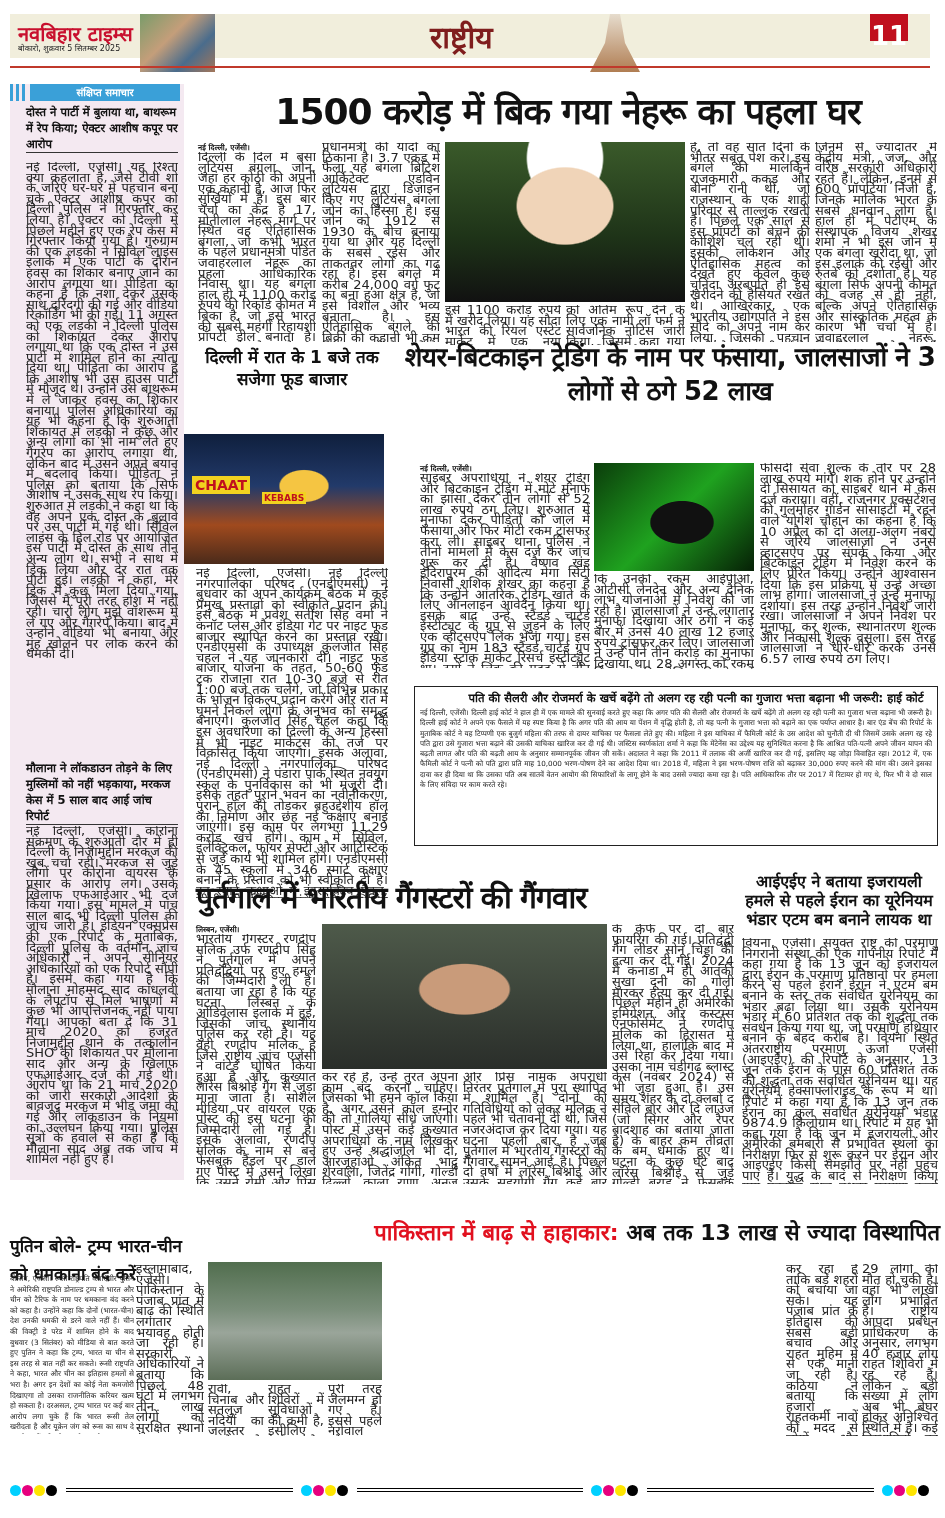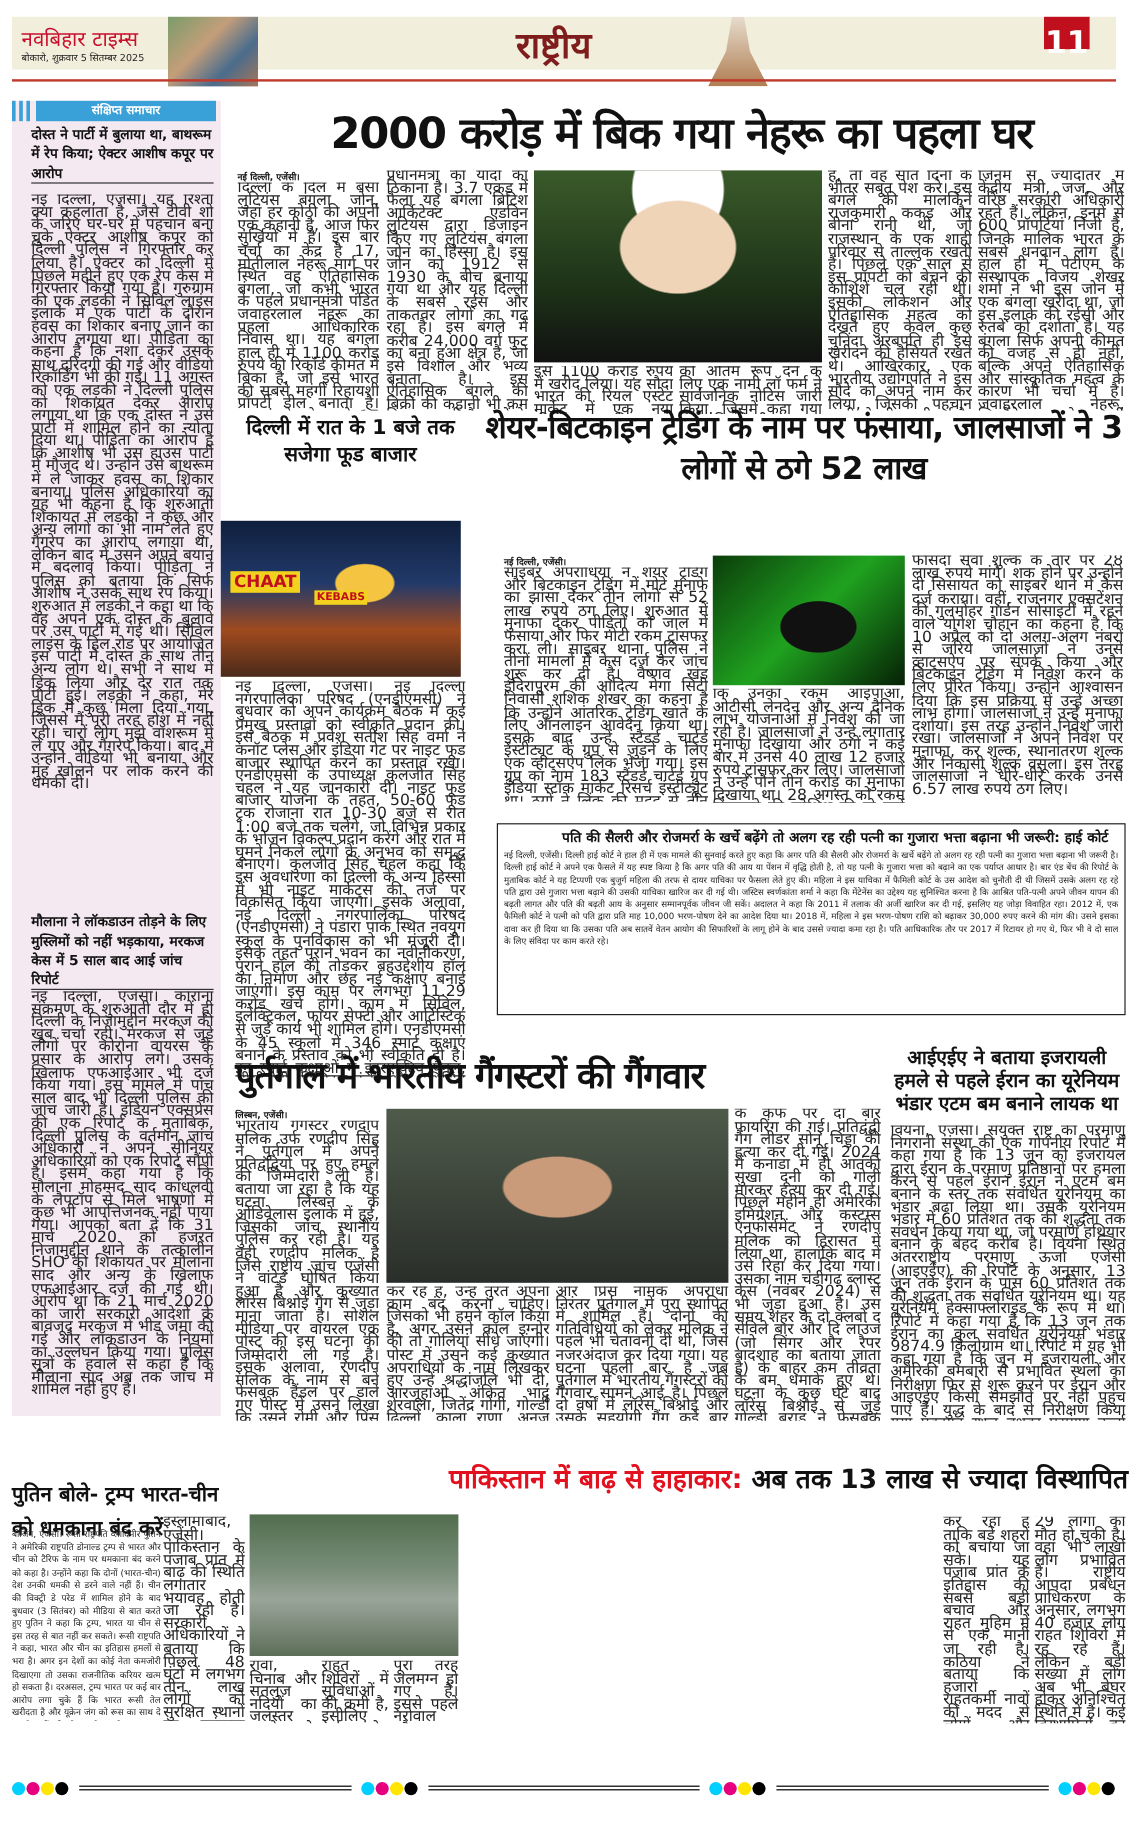--- a/index.html
+++ b/index.html
@@ -1,20 +1,20 @@
 <!DOCTYPE html>
 <html><head>
 <meta charset="utf-8">
 <style>
 *{box-sizing:border-box;margin:0;padding:0}
 body{width:945px;height:1518px;background:#fff;font-family:"DejaVu Sans",sans-serif;color:#111;position:relative;overflow:hidden}
 .abs{position:absolute}
 .hdr{left:10px;top:14px;width:920px;height:44px;background:#f1eedc}
 .redline{left:10px;top:66px;width:920px;height:2px;background:#c0392b}
-.brand{left:18px;top:20px;font-size:17px;font-weight:normal;color:#c8102e;font-family:"DejaVu Sans",sans-serif}
+.brand{left:18px;top:20px;font-size:20px;font-weight:bold;color:#c8102e;font-family:"DejaVu Sans",sans-serif}
 .date{left:18px;top:42px;font-size:8px;color:#222}
 .section{left:430px;top:16px;font-size:30px;font-weight:bold;color:#7f1d1d}
 .pageno{left:870px;top:14px;width:38px;height:27px;background:#c0101e;color:#fff;font-size:26px;font-weight:bold;text-align:center;line-height:44px}
 .mapimg{left:140px;top:14px;width:75px;height:58px;background:linear-gradient(135deg,#7a9c6a,#c49e7a 40%,#4a6c8c 70%,#a3765a)}
 .statue{left:330px;top:14px;width:50px;height:58px;background:linear-gradient(180deg,#e6dccd,#b07d52);clip-path:polygon(40% 0,60% 0,70% 50%,100% 100%,0 100%,30% 50%)}
 .sidebar{left:10px;top:84px;width:174px;height:1096px;background:#f4e9f1}
 .sbhead{left:30px;top:84px;width:150px;height:17px;background:#3aa0d8;color:#fff;font-size:10px;font-weight:bold;text-align:center;line-height:17px}
 .sbhead:before{content:"";position:absolute;left:-20px;top:0;width:3px;height:17px;background:#3aa0d8;box-shadow:6px 0 0 #3aa0d8,12px 0 0 #3aa0d8}
 .hl1{font-size:11.5px;font-weight:bold;line-height:16px;color:#111}
 .under{border-bottom:1px solid #333}
@@ -43,21 +43,21 @@
 <div class="abs pageno">11</div>
 <div class="abs redline"></div>
 
 <div class="abs sidebar"></div>
 <div class="abs sbhead">संक्षिप्त समाचार</div>
 <div class="abs hl1 under" style="left:26px;top:104px;width:152px">दोस्त ने पार्टी में बुलाया था, बाथरूम में रेप किया; ऐक्टर आशीष कपूर पर आरोप</div>
 <div class="abs body" style="left:26px;top:162px;width:152px;height:590px">नई दिल्ली, एजेंसी। यह रिश्ता क्या कहलाता है, जैसे टीवी शो के जरिए घर-घर में पहचान बना चुके ऐक्टर आशीष कपूर को दिल्ली पुलिस ने गिरफ्तार कर लिया है। ऐक्टर को दिल्ली में पिछले महीने हुए एक रेप केस में गिरफ्तार किया गया है। गुरुग्राम की एक लड़की ने सिविल लाइंस इलाके में एक पार्टी के दौरान हवस का शिकार बनाए जाने का आरोप लगाया था। पीड़िता का कहना है कि नशा देकर उसके साथ दरिंदगी की गई और वीडियो रिकॉर्डिंग भी की गई। 11 अगस्त को एक लड़की ने दिल्ली पुलिस को शिकायत देकर आरोप लगाया था कि एक दोस्त ने उसे पार्टी में शामिल होने का न्योता दिया था। पीड़िता का आरोप है कि आशीष भी उस हाउस पार्टी में मौजूद थे। उन्होंने उसे बाथरूम में ले जाकर हवस का शिकार बनाया। पुलिस अधिकारियों का यह भी कहना है कि शुरुआती शिकायत में लड़की ने कुछ और अन्य लोगों का भी नाम लेते हुए गैंगरेप का आरोप लगाया था, लेकिन बाद में उसने अपने बयान में बदलाव किया। पीड़िता ने पुलिस को बताया कि सिर्फ आशीष ने उसके साथ रेप किया। शुरुआत में लड़की ने कहा था कि वह अपने एक दोस्त के बुलावे पर उस पार्टी में गई थी। सिविल लाइंस के हिल रोड पर आयोजित इस पार्टी में दोस्त के साथ तीन अन्य लोग थे। सभी ने साथ में ड्रिंक लिया और देर रात तक पार्टी हुई। लड़की ने कहा, मेरे ड्रिंक में कुछ मिला दिया गया, जिससे मैं पूरी तरह होश में नहीं रही। चारों लोग मुझे वॉशरूम में ले गए और गैंगरेप किया। बाद में उन्होंने वीडियो भी बनाया और मुंह खोलने पर लोक करने की धमकी दी।</div>
 <div class="abs hl1 under" style="left:26px;top:760px;width:152px">मौलाना ने लॉकडाउन तोड़ने के लिए मुस्लिमों को नहीं भड़काया, मरकज केस में 5 साल बाद आई जांच रिपोर्ट</div>
 <div class="abs body" style="left:26px;top:826px;width:152px;height:345px">नई दिल्ली, एजेंसी। कोरोना संक्रमण के शुरुआती दौर में ही दिल्ली के निजामुद्दीन मरकज की खूब चर्चा रही। मरकज से जुड़े लोगों पर कोरोना वायरस के प्रसार के आरोप लगे। उसके खिलाफ एफआईआर भी दर्ज किया गया। इस मामले में पांच साल बाद भी दिल्ली पुलिस की जांच जारी है। इंडियन एक्सप्रेस की एक रिपोर्ट के मुताबिक, दिल्ली पुलिस के वर्तमान जांच अधिकारी ने अपने सीनियर अधिकारियों को एक रिपोर्ट सौंपी है। इसमें कहा गया है कि मौलाना मोहम्मद साद कांधलवी के लैपटॉप से मिले भाषणों में कुछ भी आपत्तिजनक नहीं पाया गया। आपको बता दें कि 31 मार्च 2020 को हजरत निजामुद्दीन थाने के तत्कालीन SHO की शिकायत पर मौलाना साद और अन्य के खिलाफ एफआईआर दर्ज की गई थी। आरोप था कि 21 मार्च 2020 को जारी सरकारी आदेशों के बावजूद मरकज में भीड़ जमा की गई और लॉकडाउन के नियमों का उल्लंघन किया गया। पुलिस सूत्रों के हवाले से कहा है कि मौलाना साद अब तक जांच में शामिल नहीं हुए हैं।</div>
 
-<div class="abs bigh" style="left:198px;top:92px;width:740px;text-align:center">2000 करोड़ में बिक गया नेहरू का पहला घर</div>
+<div class="abs bigh" style="left:198px;top:92px;width:740px;text-align:center">1500 करोड़ में बिक गया नेहरू का पहला घर</div>
 <div class="abs" style="left:198px;top:142px;width:130px;font-size:7.5px;font-weight:bold">नई दिल्ली, एजेंसी।</div>
 <div class="abs body" style="left:198px;top:152px;width:118px;height:190px">दिल्ली के दिल में बसा लुटियंस बंगला जोन, जहां हर कोठी की अपनी एक कहानी है, आज फिर सुर्खियों में है। इस बार चर्चा का केंद्र है 17, मोतीलाल नेहरू मार्ग पर स्थित वह ऐतिहासिक बंगला, जो कभी भारत के पहले प्रधानमंत्री पंडित जवाहरलाल नेहरू का पहला आधिकारिक निवास था। यह बंगला हाल ही में 1100 करोड़ रुपये की रिकॉर्ड कीमत में बिका है, जो इसे भारत की सबसे महंगी रिहायशी प्रॉपर्टी डील बनाता है। इस बंगले को पहले 17 यॉर्क रोड के नाम से जाना जाता था। यह सिर्फ एक प्रॉपर्टी नहीं, बल्कि भारत के स्वतंत्रता संग्राम और इसके पहले</div>
 <div class="abs body" style="left:322px;top:142px;width:118px;height:200px">प्रधानमंत्री की यादों का ठिकाना है। 3.7 एकड़ में फैला यह बंगला ब्रिटिश आर्किटेक्ट एडविन लुटियंस द्वारा डिजाइन किए गए लुटियंस बंगला जोन का हिस्सा है। इस जोन को 1912 से 1930 के बीच बनाया गया था और यह दिल्ली के सबसे रईस और ताकतवर लोगों का गढ़ रहा है। इस बंगले में करीब 24,000 वर्ग फुट का बना हुआ क्षेत्र है, जो इसे विशाल और भव्य बनाता है। इस ऐतिहासिक बंगले की बिक्री की कहानी भी कम दिलचस्प नहीं है। सूत्रों के मुताबिक, बंगले के मौजूदा मालिकों ने इसकी कीमत 1400 करोड़ रुपये तय की थी। लेकिन, एक मशहूर बेवरेज इंडस्ट्री के कारोबारी ने</div>
 <div class="abs photo nehru" style="left:445px;top:142px;width:240px;height:160px"></div>
 <div class="abs body" style="left:445px;top:305px;width:116px;height:40px">इसे 1100 करोड़ रुपये में खरीद लिया। यह सौदा भारत की रियल एस्टेट मार्केट में एक नया कीर्तिमान स्थापित करने जा रहा है। इस डील</div>
 <div class="abs body" style="left:566px;top:305px;width:119px;height:40px">को अंतिम रूप देने के लिए एक नामी लॉ फर्म ने सार्वजनिक नोटिस जारी किया, जिसमें कहा गया कि यदि किसी का इस प्रॉपर्टी पर कोई दावा</div>
 <div class="abs body" style="left:690px;top:142px;width:120px;height:200px">है, तो वह सात दिनों के भीतर सबूत पेश करे। इस बंगले की मालकिनें राजकुमारी ककड़ और बीना रानी थीं, जो राजस्थान के एक शाही परिवार से ताल्लुक रखती हैं। पिछले एक साल से इस प्रॉपर्टी को बेचने की कोशिशें चल रही थीं। इसकी लोकेशन और ऐतिहासिक महत्व को देखते हुए केवल कुछ चुनिंदा अरबपति ही इसे खरीदने की हैसियत रखते थे। आखिरकार, एक भारतीय उद्योगपति ने इस सौदे को अपने नाम कर लिया, जिसकी पहचान अभी गोपनीय रखी गई है। लुटियंस बंगला जोन दिल्ली का वह इलाका है, जहां जमीन का एक छोटा-सा टुकड़ा भी करोड़ों में बिकता है। 28 वर्ग किलोमीटर में फैले इस क्षेत्र में करीब 3000 बंगले हैं,</div>
 <div class="abs body" style="left:815px;top:142px;width:122px;height:200px">जिनमें से ज्यादातर में केंद्रीय मंत्री, जज, और वरिष्ठ सरकारी अधिकारी रहते हैं। लेकिन, इनमें से 600 प्रॉपर्टियां निजी हैं, जिनके मालिक भारत के सबसे धनवान लोग हैं। हाल ही में पेटीएम के संस्थापक विजय शेखर शर्मा ने भी इस जोन में एक बंगला खरीदा था, जो इस इलाके की रईसी और रुतबे को दर्शाता है। यह बंगला सिर्फ अपनी कीमत की वजह से ही नहीं, बल्कि अपने ऐतिहासिक और सांस्कृतिक महत्व के कारण भी चर्चा में है। जवाहरलाल नेहरू, जिन्होंने भारत को आजादी के बाद नई दिशा दी, इस बंगले में रहे थे। यह प्रॉपर्टी न केवल एक रिहायशी जगह है, बल्कि देश के पहले प्रधानमंत्री की विरासत का हिस्सा है।</div>
 
 <div class="abs" style="left:192px;top:346px;width:200px;font-size:17px;font-weight:bold;line-height:22px;text-align:center">दिल्ली में रात के 1 बजे तक सजेगा फूड बाजार</div>

